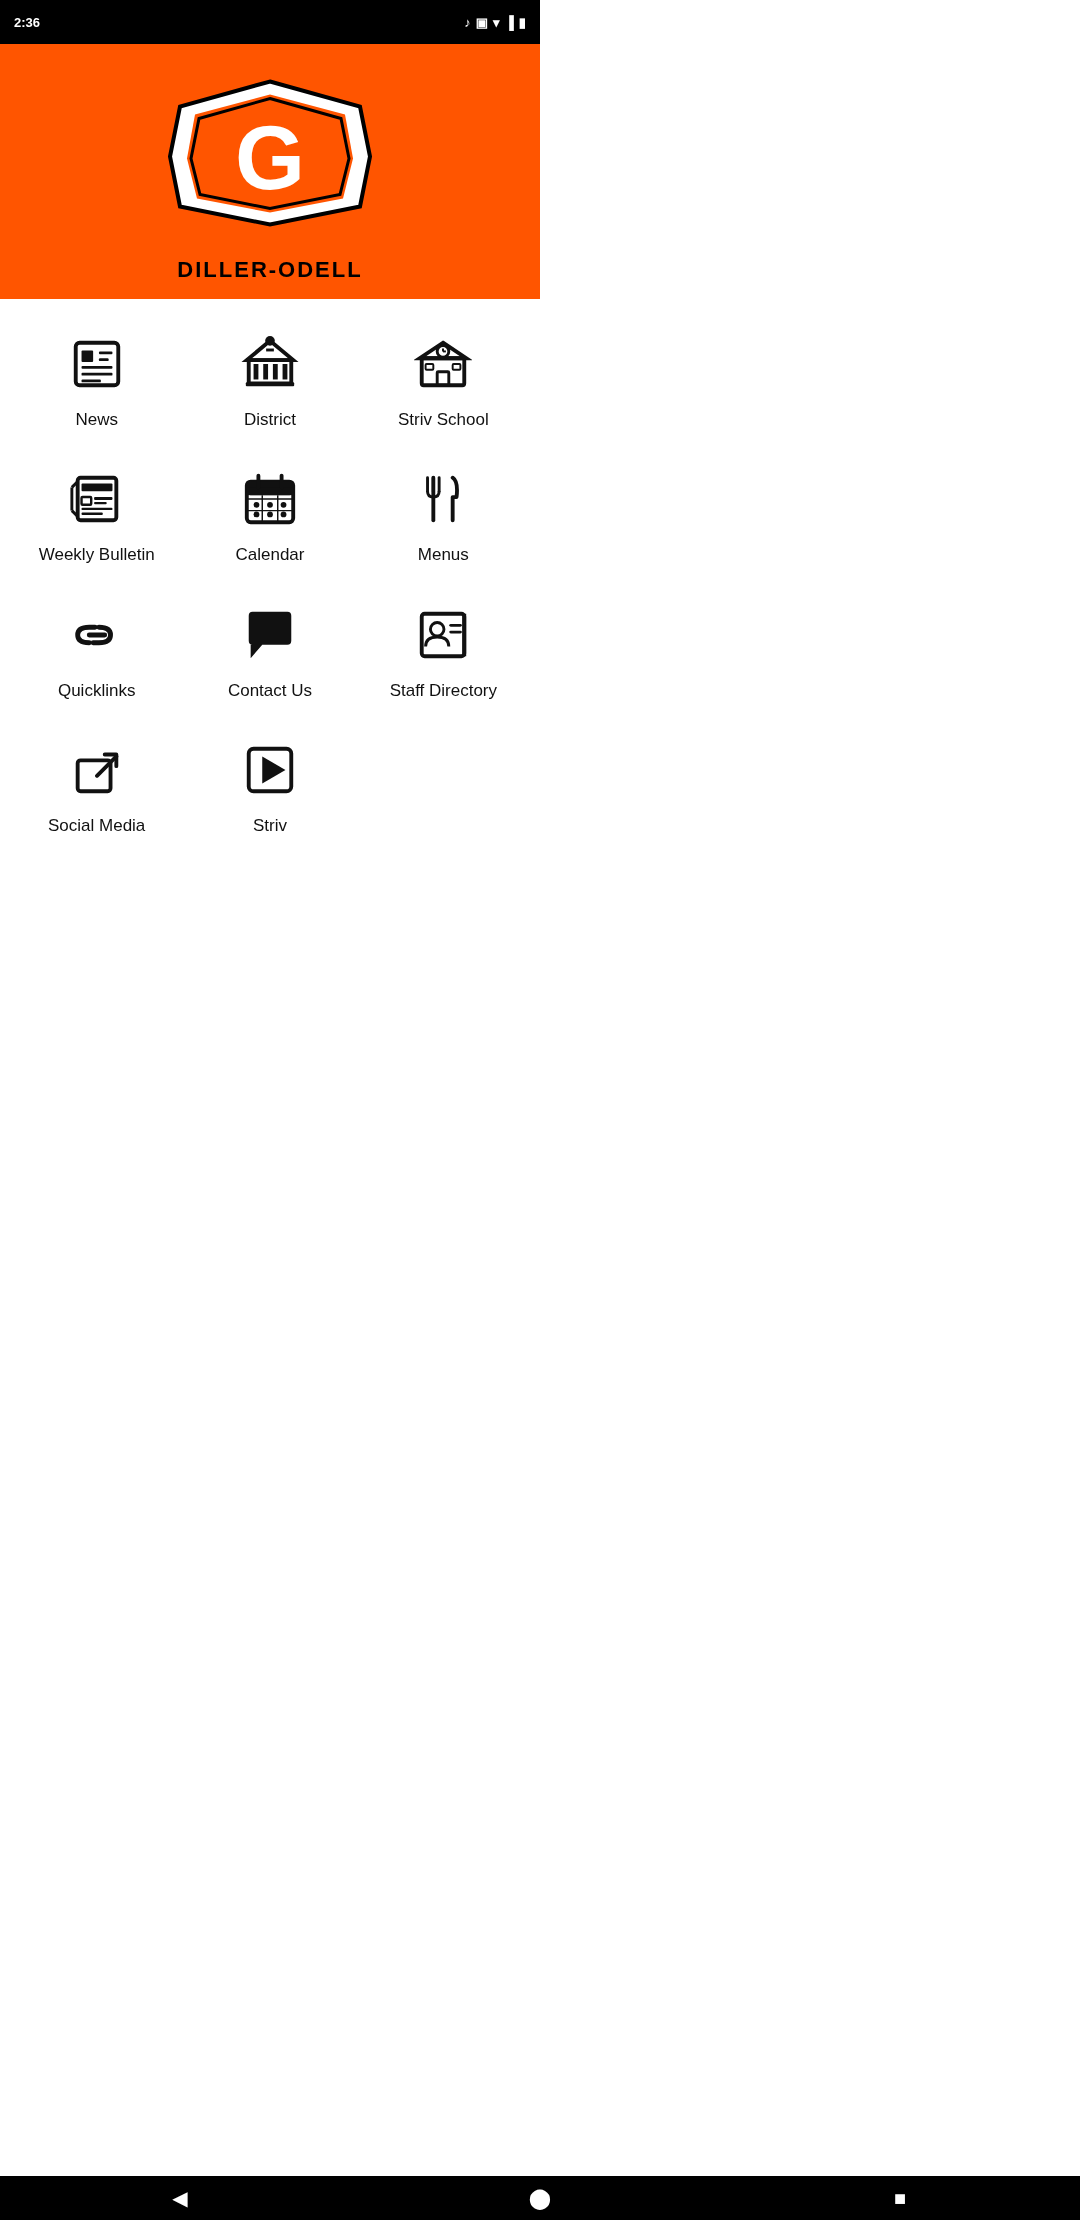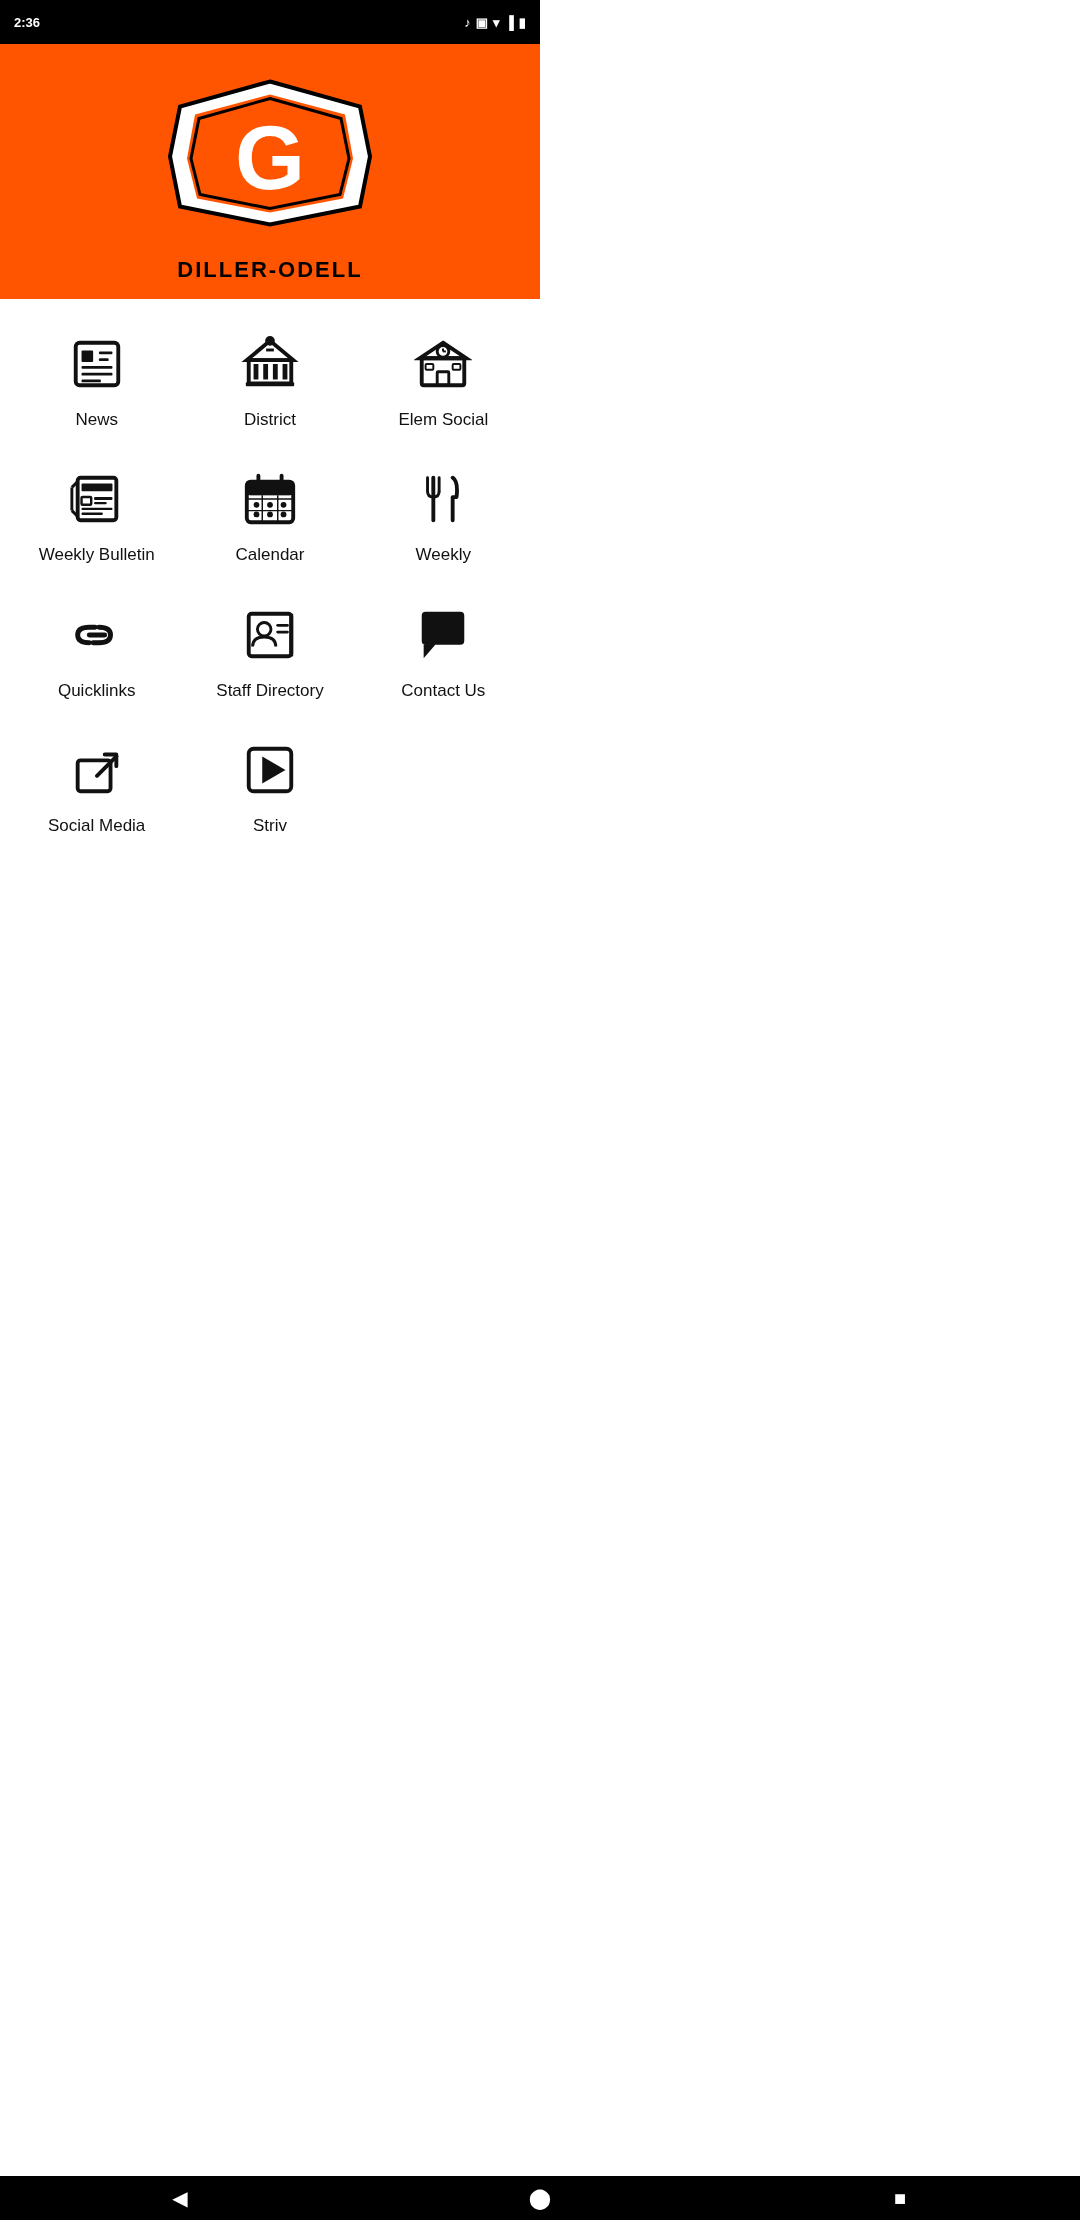--- a/index.html
+++ b/index.html
@@ -215,21 +215,21 @@
 
         <line x1="30" y1="14" x2="30" y2="17" stroke="#111" stroke-width="2"></line>
         <line x1="30" y1="17" x2="33" y2="17" stroke="#111" stroke-width="2"></line>
 
         <rect x="24" y="38" width="12" height="14" rx="1" fill="none" stroke="#111" stroke-width="3"></rect>
 
         <rect x="12" y="30" width="8" height="6" rx="1" fill="none" stroke="#111" stroke-width="2"></rect>
         <rect x="40" y="30" width="8" height="6" rx="1" fill="none" stroke="#111" stroke-width="2"></rect>
       </svg>
     </div>
-    <span class="menu-label">Elem Social</span>
+    <span class="menu-label">Striv School</span>
   </div>
 
 
   <div class="menu-item">
     <div class="menu-icon">
       <svg class="icon-svg" viewBox="0 0 60 60" xmlns="http://www.w3.org/2000/svg">
 
         <rect x="10" y="8" width="40" height="44" rx="3" fill="none" stroke="#111" stroke-width="4"></rect>
 
         <rect x="14" y="14" width="32" height="8" rx="1" fill="#111"></rect>
@@ -280,62 +280,62 @@
 
         <line x1="20" y1="8" x2="20" y2="52" stroke="#111" stroke-width="4" stroke-linecap="round"></line>
         <line x1="14" y1="8" x2="14" y2="22" stroke="#111" stroke-width="3" stroke-linecap="round"></line>
         <line x1="20" y1="8" x2="20" y2="22" stroke="#111" stroke-width="3" stroke-linecap="round"></line>
         <line x1="26" y1="8" x2="26" y2="22" stroke="#111" stroke-width="3" stroke-linecap="round"></line>
         <path d="M14 22 Q14 28 20 28 Q26 28 26 22" fill="none" stroke="#111" stroke-width="3"></path>
 
         <path d="M40 8 Q46 12 44 28 L40 28 L40 52" fill="none" stroke="#111" stroke-width="4" stroke-linecap="round" stroke-linejoin="round"></path>
       </svg>
     </div>
-    <span class="menu-label">Weekly</span>
+    <span class="menu-label">Menus</span>
   </div>
 
   <div class="menu-item">
     <div class="menu-icon">
       <svg class="icon-svg" viewBox="0 0 60 60" xmlns="http://www.w3.org/2000/svg">
 
         <path d="M22 38 Q10 38 10 30 Q10 22 22 22 L28 22" fill="none" stroke="#111" stroke-width="5" stroke-linecap="round"></path>
         <path d="M32 22 Q44 22 44 30 Q44 38 32 38 L26 38" fill="none" stroke="#111" stroke-width="5" stroke-linecap="round"></path>
         <line x1="22" y1="30" x2="38" y2="30" stroke="#111" stroke-width="5" stroke-linecap="round"></line>
       </svg>
     </div>
     <span class="menu-label">Quicklinks</span>
   </div>
 
   <div class="menu-item">
     <div class="menu-icon">
       <svg class="icon-svg" viewBox="0 0 60 60" xmlns="http://www.w3.org/2000/svg">
 
+        <path d="M8 10 Q8 6 12 6 L48 6 Q52 6 52 10 L52 36 Q52 40 48 40 L22 40 L10 54 L10 40 L12 40 Q8 40 8 36 Z" fill="#111"></path>
+      </svg>
+    </div>
+    <span class="menu-label">Contact Us</span>
+  </div>
+
+  <div class="menu-item">
+    <div class="menu-icon">
+      <svg class="icon-svg" viewBox="0 0 60 60" xmlns="http://www.w3.org/2000/svg">
+
         <rect x="8" y="8" width="44" height="44" rx="3" fill="none" stroke="#111" stroke-width="4"></rect>
 
         <circle cx="24" cy="24" r="7" fill="none" stroke="#111" stroke-width="3"></circle>
 
         <path d="M12 42 Q12 32 24 32 Q36 32 36 42" fill="none" stroke="#111" stroke-width="3"></path>
 
         <line x1="38" y1="20" x2="48" y2="20" stroke="#111" stroke-width="3" stroke-linecap="round"></line>
         <line x1="38" y1="27" x2="48" y2="27" stroke="#111" stroke-width="3" stroke-linecap="round"></line>
 
         <line x1="52" y1="8" x2="52" y2="52" stroke="#111" stroke-width="4"></line>
       </svg>
     </div>
     <span class="menu-label">Staff Directory</span>
-  </div>
-
-  <div class="menu-item">
-    <div class="menu-icon">
-      <svg class="icon-svg" viewBox="0 0 60 60" xmlns="http://www.w3.org/2000/svg">
-
-        <path d="M8 10 Q8 6 12 6 L48 6 Q52 6 52 10 L52 36 Q52 40 48 40 L22 40 L10 54 L10 40 L12 40 Q8 40 8 36 Z" fill="#111"></path>
-      </svg>
-    </div>
-    <span class="menu-label">Contact Us</span>
   </div>
 
   <div class="menu-item">
     <div class="menu-icon">
       <svg class="icon-svg" viewBox="0 0 60 60" xmlns="http://www.w3.org/2000/svg">
 
         <rect x="10" y="20" width="34" height="32" rx="3" fill="none" stroke="#111" stroke-width="4"></rect>
 
         <line x1="30" y1="36" x2="50" y2="16" stroke="#111" stroke-width="4" stroke-linecap="round"></line>
         <polyline points="38,14 50,14 50,26" fill="none" stroke="#111" stroke-width="4" stroke-linecap="round" stroke-linejoin="round"></polyline>

